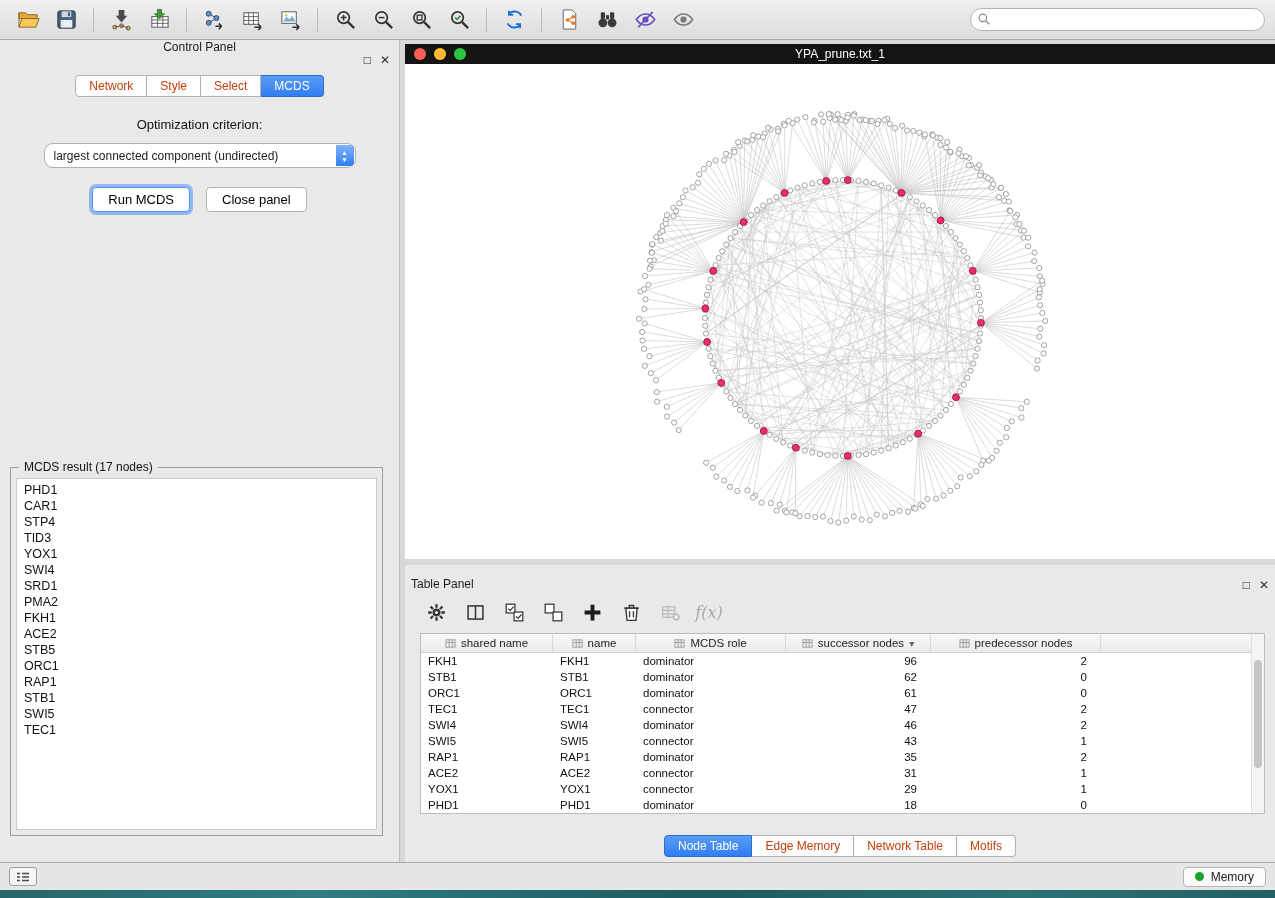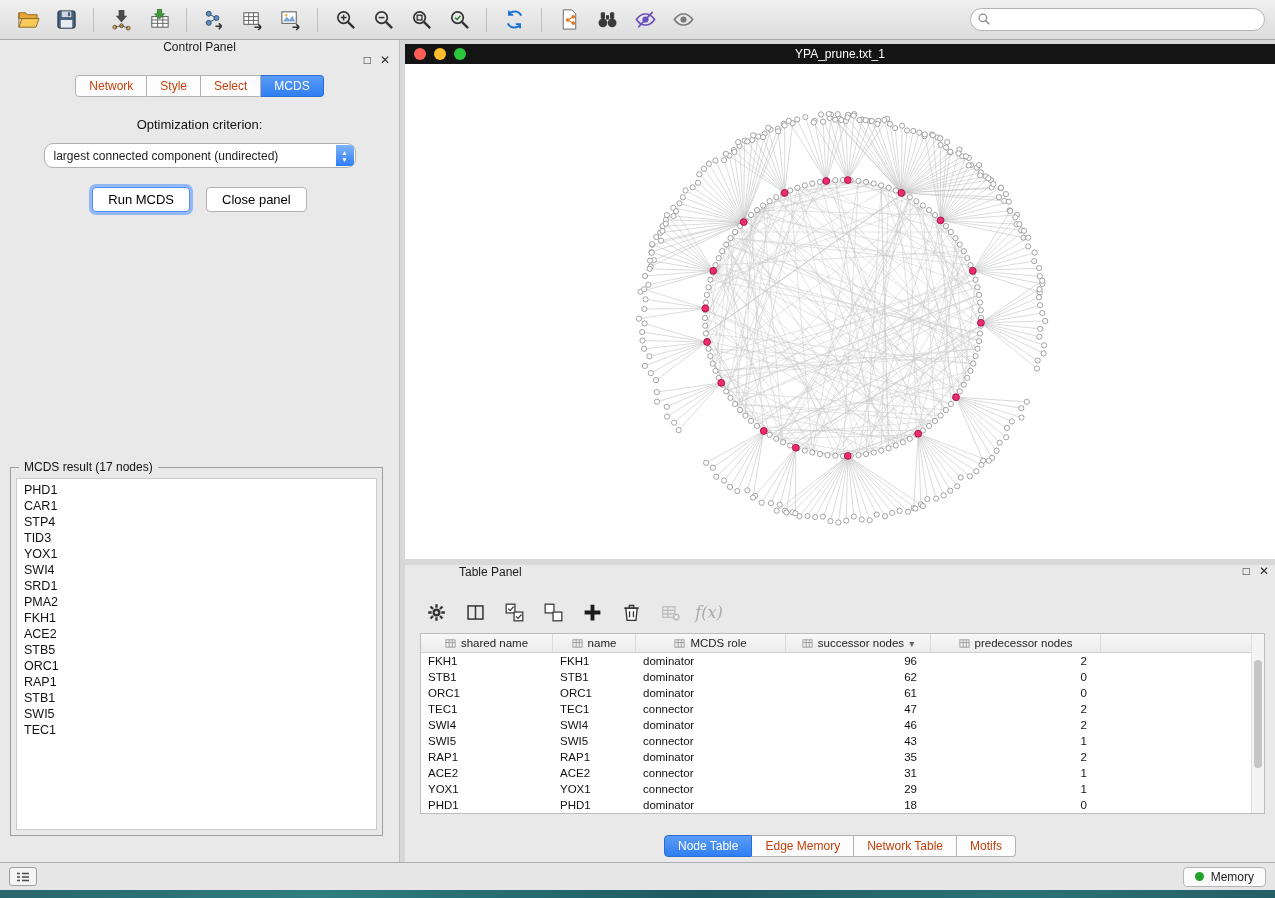--- a/index.html
+++ b/index.html
@@ -54,21 +54,21 @@
   .net-gap { height:4px; }
   .net-titlebar { height:20px; background:#141414; color:#fff; display:flex; align-items:center; position:relative; }
   .traffic { position:absolute; left:9px; top:4px; display:flex; gap:8px; }
   .light { width:12px; height:12px; border-radius:50%; cursor:default; }
   .net-title { margin:0 auto; font-size:12px; }
   .net-canvas { height:495px; background:#fff; position:relative; overflow:hidden; }
   .splitter-h { height:6px; background:#d8d8d8; }
 
   
   .table-panel { height:297px; background:#e9e9e9; display:flex; flex-direction:column; }
-  .tp-header { display:flex; align-items:flex-start; height:26px; padding:0 6px; font-size:12px; color:#1b1b1b;margin-left:48px; }
+  .tp-header { display:flex; align-items:flex-end; height:26px; padding:0 6px; font-size:12px; color:#1b1b1b; }
   .tp-toolbar { display:flex; align-items:center; gap:13px; height:42px; padding:0 18px; }
   .tp-tool { width:26px; height:26px; display:flex; align-items:center; justify-content:center; cursor:default; }
   .tp-tool svg { width:21px; height:21px; }
   .fx-label { font-family:"DejaVu Serif", serif; font-style:italic; font-size:16px; color:#aaaaaa; }
   .tp-table-wrap { margin:0 10px 16px 15px; background:#fff; border:1px solid #bdbdbd; flex:1; overflow:hidden; display:flex; }
   .tp-table { flex:1; overflow:hidden; }
   .thead { display:grid; grid-template-columns:132px 83px 150px 145px 170px 1fr; background:linear-gradient(#f8f8f8,#ebebeb);
            border-bottom:1px solid #cfcfcf; height:19px; font-size:11.5px; }
   .th { display:flex; align-items:center; justify-content:center; gap:5px; border-right:1px solid #dadada; color:#222;
         white-space:nowrap; overflow:hidden; cursor:default; }

